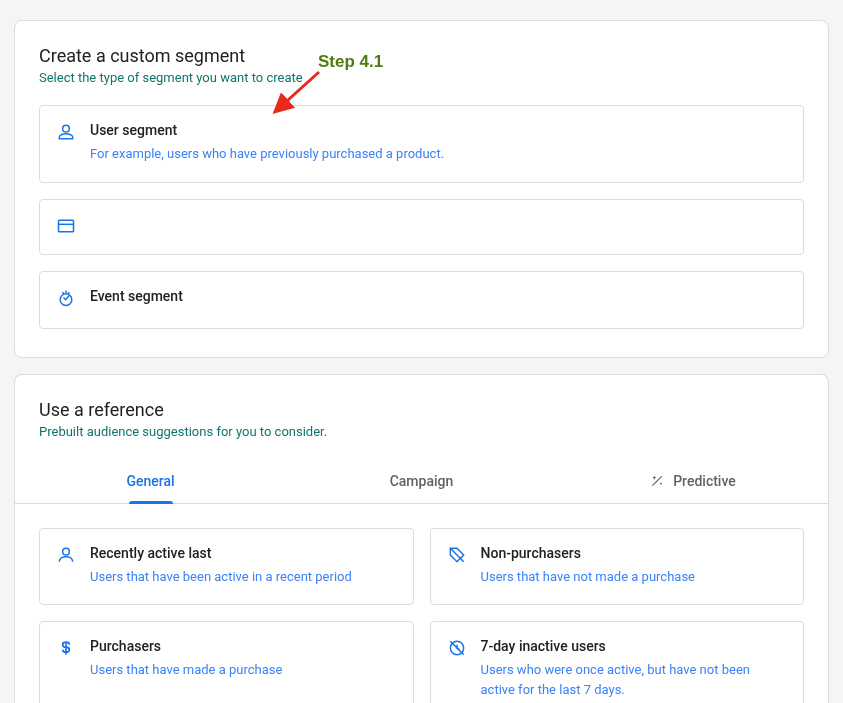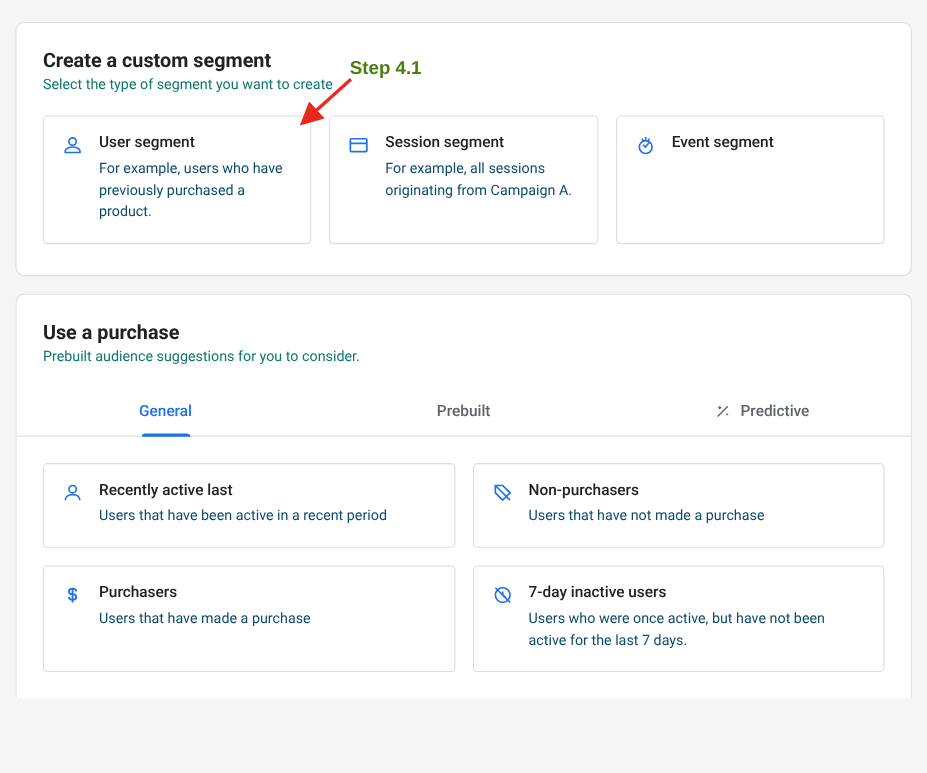--- a/index.html
+++ b/index.html
@@ -15,32 +15,32 @@
     }
     .panel {
       background: #fff;
       border: 1px solid #dadce0;
       border-radius: 8px;
       padding: 24px 24px 28px 24px;
       margin-bottom: 16px;
     }
     .panel-title {
       font-size: 18px;
-      font-weight: 700;
+      font-weight: 400;
       color: #202124;
       margin-bottom: 4px;
     }
     .panel-subtitle {
       font-size: 13px;
       color: #0f766e;
       margin-bottom: 20px;
     }
     .card-grid {
       display: grid;
-      grid-template-columns: 1fr 1fr 1fr;
+      grid-template-columns: 1fr;
       gap: 16px;
     }
     .card {
       border: 1px solid #dadce0;
       border-radius: 4px;
       padding: 16px 16px 18px 16px;
       display: flex;
       gap: 14px;
       cursor: pointer;
       background: #fff;
@@ -62,21 +62,21 @@
       flex: 1;
     }
     .card-title {
       font-size: 14px;
       font-weight: 500;
       color: #202124;
       margin-bottom: 6px;
     }
     .card-desc {
       font-size: 13px;
-      color: #0c4a6e;
+      color: #3b82f6;
       line-height: 1.5;
     }
     .panel-ref {
       background: #fff;
       border: 1px solid #dadce0;
       border-radius: 8px;
       border-bottom: none;
       border-bottom-left-radius: 0;
       border-bottom-right-radius: 0;
     }
@@ -175,52 +175,48 @@
         </div>
       </div>
 
       <div class="card">
         <div class="card-icon">
           <svg viewBox="0 0 24 24" fill="none" stroke="currentColor" stroke-width="1.8">
               <rect x="3" y="5" width="18" height="14" rx="1"></rect>
               <line x1="3" y1="10" x2="21" y2="10"></line>
             </svg>
         </div>
-        <div class="card-body">
-          <div class="card-title">Session segment</div>
-          <div class="card-desc">For example, all sessions originating from Campaign A.</div>
-        </div>
       </div>
 
       <div class="card">
         <div class="card-icon">
           <svg viewBox="0 0 24 24" fill="none" stroke="currentColor" stroke-width="1.8">
               <path d="M9 11.5l2.5 2.5L16 9"></path>
               <path d="M12 3v3M8 5l1.5 2.5M16 5l-1.5 2.5"></path>
               <circle cx="12" cy="14" r="7"></circle>
             </svg>
         </div>
         <div class="card-body">
           <div class="card-title">Event segment</div>
         </div>
       </div>
     </div>
   </div>
 
   <div class="panel-ref">
     <div class="ref-header">
-      <div class="panel-title">Use a purchase</div>
+      <div class="panel-title">Use a reference</div>
       <div class="panel-subtitle">Prebuilt audience suggestions for you to consider.</div>
     </div>
     <div class="tabs">
       <div class="tab active">
         <span>General</span>
       </div>
       <div class="tab">
-        <span>Prebuilt</span>
+        <span>Campaign</span>
       </div>
       <div class="tab">
         <span class="tab-icon">
           <svg viewBox="0 0 24 24" fill="none" stroke="currentColor" stroke-width="1.8">
               <path d="M5 19L19 5"></path>
               <path d="M8 4l1 2 2 1-2 1-1 2-1-2-2-1 2-1z" fill="currentColor" stroke="none"></path>
               <path d="M18 14l.7 1.3 1.3.7-1.3.7-.7 1.3-.7-1.3-1.3-.7 1.3-.7z" fill="currentColor" stroke="none"></path>
             </svg>
         </span>
         <span>Predictive</span>

